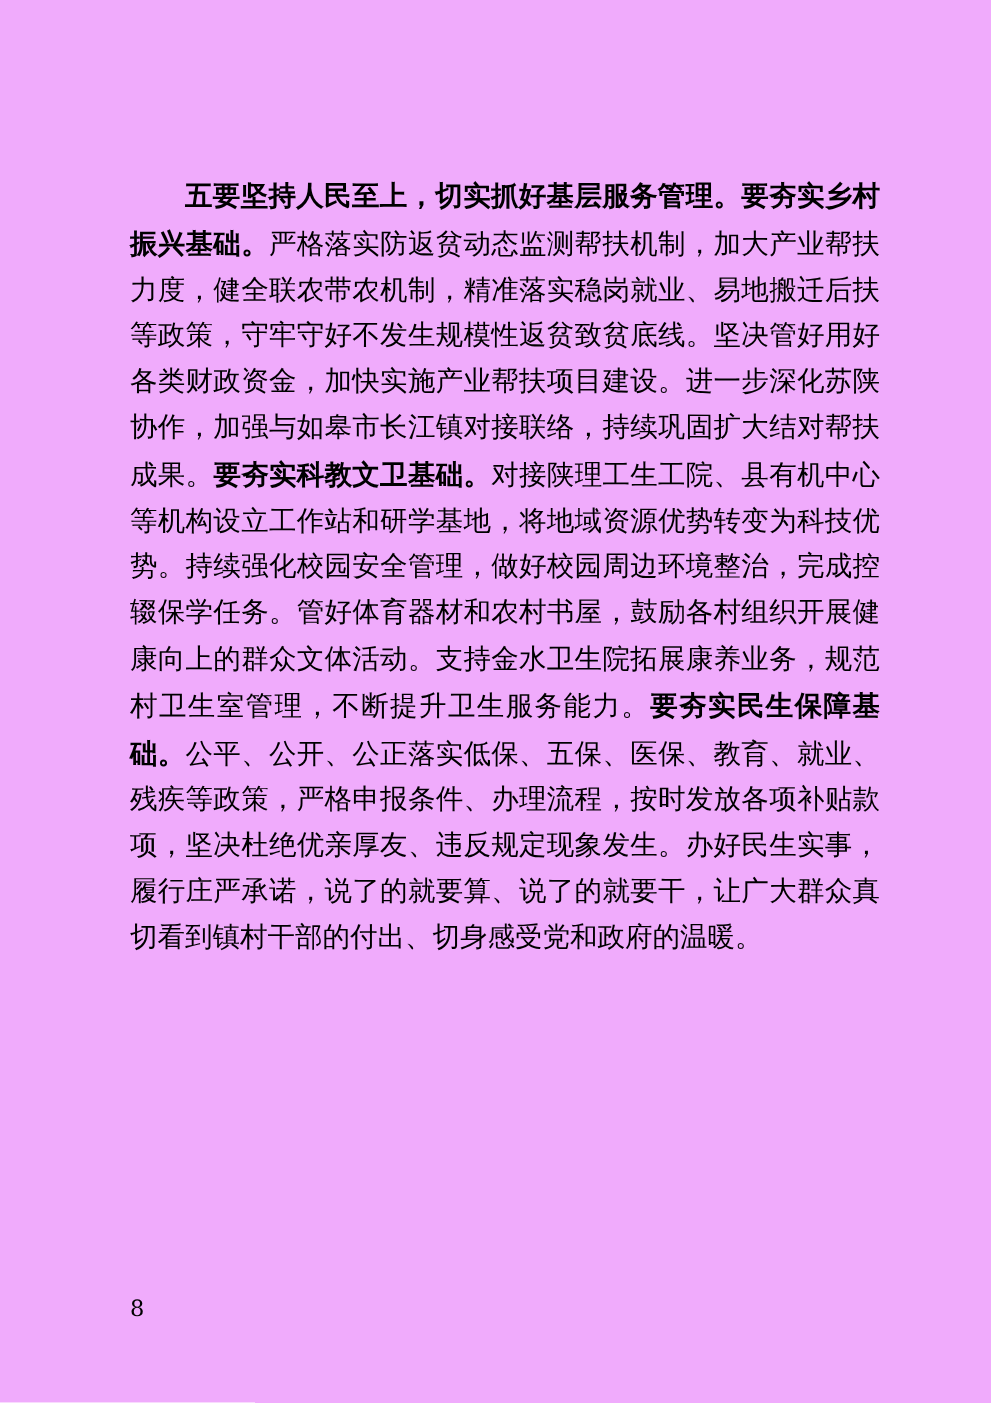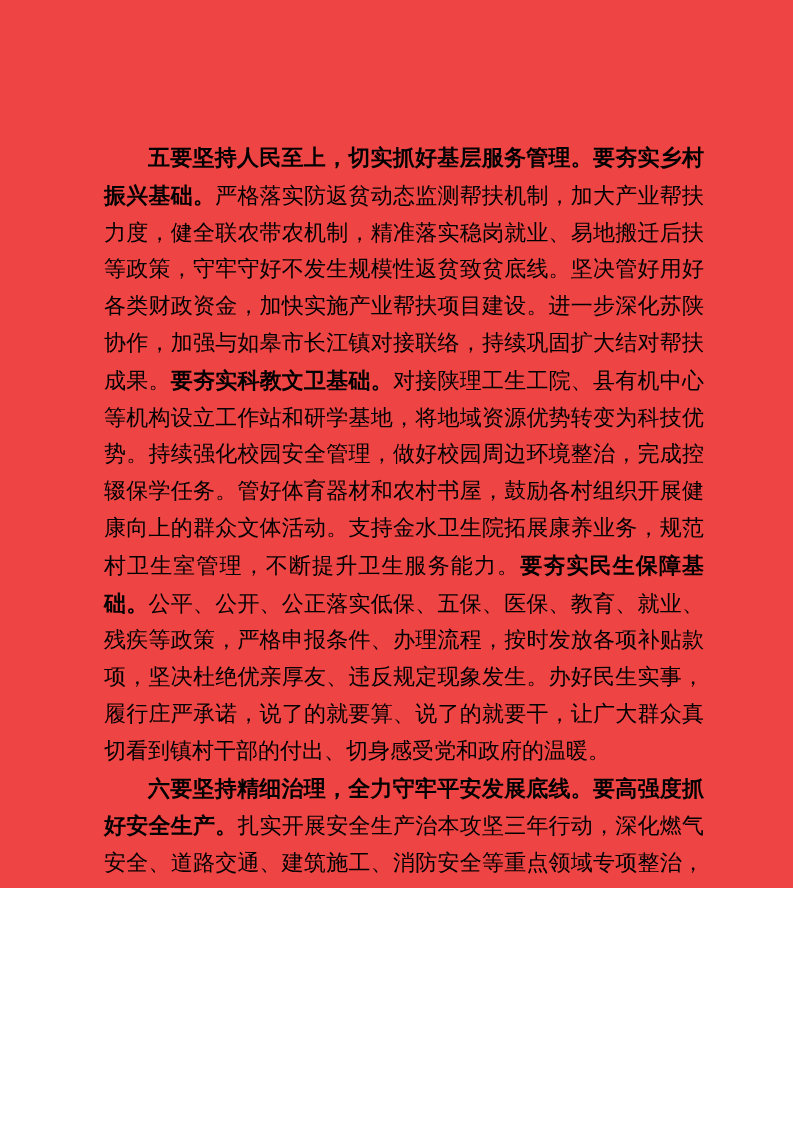--- a/index.html
+++ b/index.html
@@ -3,22 +3,22 @@
 <meta charset="utf-8">
 <style>
   html, body {
     margin: 0;
     padding: 0;
     background: #ffffff;
   }
   .page {
     position: relative;
     width: 793px;
-    height: 888px;
-    background: #ef4444;
+    height: 1122px;
+    background: #f0abfc;
     overflow: hidden;
     font-family: "DejaVu Serif", "Liberation Serif", serif;
     color: #000000;
   }
   .text-block {
     position: absolute;
     left: 104px;
     top: 139px;
     width: 600px;
   }
@@ -45,16 +45,15 @@
     font-family: "DejaVu Serif", "Liberation Serif", serif;
     color: #000000;
   }
 </style>
 </head>
 <body>
 
 <div class="page">
   <div class="text-block">
       <p><span class="bold">五要坚持人民至上，切实抓好基层服务管理。要夯实乡村振兴基础。</span><span>严格落实防返贫动态监测帮扶机制，加大产业帮扶力度，健全联农带农机制，精准落实稳岗就业、易地搬迁后扶等政策，守牢守好不发生规模性返贫致贫底线。坚决管好用好各类财政资金，加快实施产业帮扶项目建设。进一步深化苏陕协作，加强与如皋市长江镇对接联络，持续巩固扩大结对帮扶成果。</span><span class="bold">要夯实科教文卫基础。</span><span>对接陕理工生工院、县有机中心等机构设立工作站和研学基地，将地域资源优势转变为科技优势。持续强化校园安全管理，做好校园周边环境整治，完成控辍保学任务。管好体育器材和农村书屋，鼓励各村组织开展健康向上的群众文体活动。支持金水卫生院拓展康养业务，规范村卫生室管理，不断提升卫生服务能力。</span><span class="bold">要夯实民生保障基础。</span><span>公平、公开、公正落实低保、五保、医保、教育、就业、残疾等政策，严格申报条件、办理流程，按时发放各项补贴款项，坚决杜绝优亲厚友、违反规定现象发生。办好民生实事，履行庄严承诺，说了的就要算、说了的就要干，让广大群众真切看到镇村干部的付出、切身感受党和政府的温暖。</span></p>
-      <p><span class="bold">六要坚持精细治理，全力守牢平安发展底线。要高强度抓好安全生产。</span><span>扎实开展安全生产治本攻坚三年行动，深化燃气安全、道路交通、建筑施工、消防安全等重点领域专项整治，坚决遏制较大以上事故发生。坚决落实食品安全“两个责任”，全力保障群众“舌尖上”的安全。加强镇村应急体系和能力建设，做好防汛抗旱、地灾防治、森林防灭火工作，全力保障人民群众生命健</span></p>
     </div>
   <div class="page-number">8</div>
 </div>
 
 </body></html>

